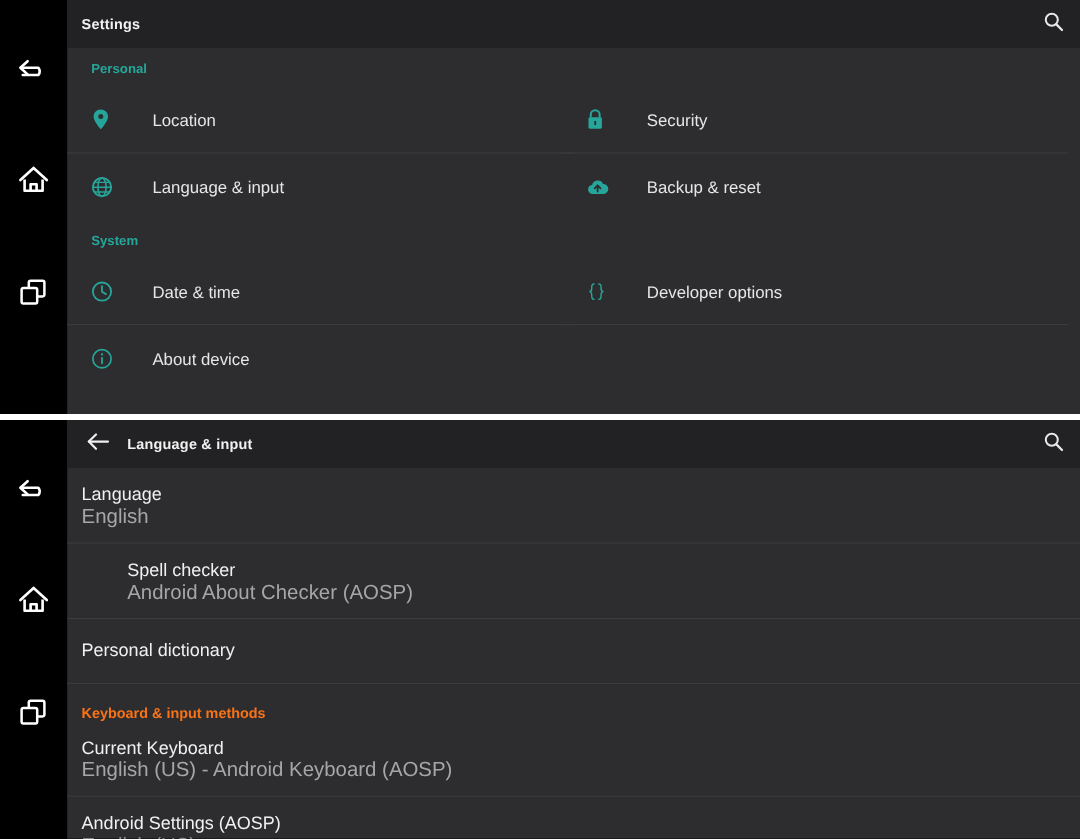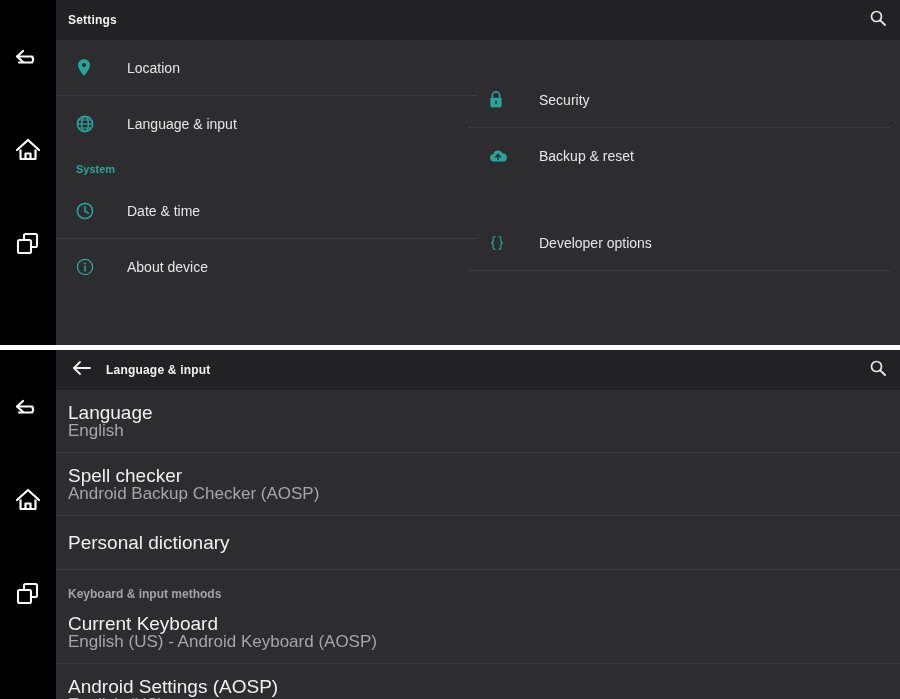--- a/index.html
+++ b/index.html
@@ -95,25 +95,25 @@
     margin-left:17px;
   }
   .divider {
     height:1px; background:#3b3b3f;
     margin-left:0; margin-right:0;
   }
 
   
   .list-body { position:relative; }
   .list-item { padding:11px 0 11px 12px; }
-  .li-title { color:#f0f0f0; font-size:19px; line-height:19px; }
+  .li-title { color:#f0f0f0; font-size:15px; line-height:19px; }
   .li-sub   { color:#a6a6a6; font-size:17px; line-height:16px; margin-top:1px; }
   .list-divider { height:1px; background:#3b3b3f; }
   .list-section {
-    color:#a3a3a3; font-size:12px; font-weight:bold;
+    color:#f97316; font-size:12px; font-weight:bold;
     padding:17px 0 6px 12px;
   }
 </style>
 </head>
 <body>
 
 <div id="screen">
 
   <div class="navbar nav-top">
     <div class="nav-btn" style="margin-top:45px;">
@@ -155,20 +155,21 @@
             <line x1="11.3" y1="11.3" x2="16" y2="16" stroke="#e8e8e8" stroke-width="1.9" stroke-linecap="round"></line>
           </svg>
         </span>
       </div>
     </div>
 
     <div class="settings-body">
 
       <div class="col col-left">
 
+        <div class="section-header">Personal</div>
 
         <div class="row">
           <div class="row-icon">
             <svg width="16" height="19" viewBox="0 0 16 19">
               <path d="M8 1.2 C4.6 1.2 2 3.8 2 7.1 C2 11.4 8 17.8 8 17.8 C8 17.8 14 11.4 14 7.1 C14 3.8 11.4 1.2 8 1.2 Z" fill="#26a69a"></path>
               <circle cx="8" cy="7" r="2.1" fill="#2d2d30"></circle>
             </svg>
           </div>
           <div class="row-label">Location</div>
         </div>
@@ -312,23 +313,23 @@
     </div>
 
     <div class="list-body">
 
       <div class="list-item" style="padding-top:13px;padding-bottom:13px;">
         <div class="li-title">Language</div>
         <div class="li-sub">English</div>
       </div>
       <div class="list-divider"></div>
 
-      <div class="list-item" style="padding-top:13px;padding-bottom:13px;">
+      <div class="list-item" style="padding-top:13px;padding-bottom:13px;margin-left:38px;">
         <div class="li-title">Spell checker</div>
-        <div class="li-sub">Android Backup Checker (AOSP)</div>
+        <div class="li-sub">Android About Checker (AOSP)</div>
       </div>
       <div class="list-divider"></div>
 
       <div class="list-item" style="padding-top:17px;padding-bottom:17px;">
         <div class="li-title">Personal dictionary</div>
       </div>
       <div class="list-divider"></div>
 
       <div class="list-section">Keyboard &amp; input methods</div>
 

